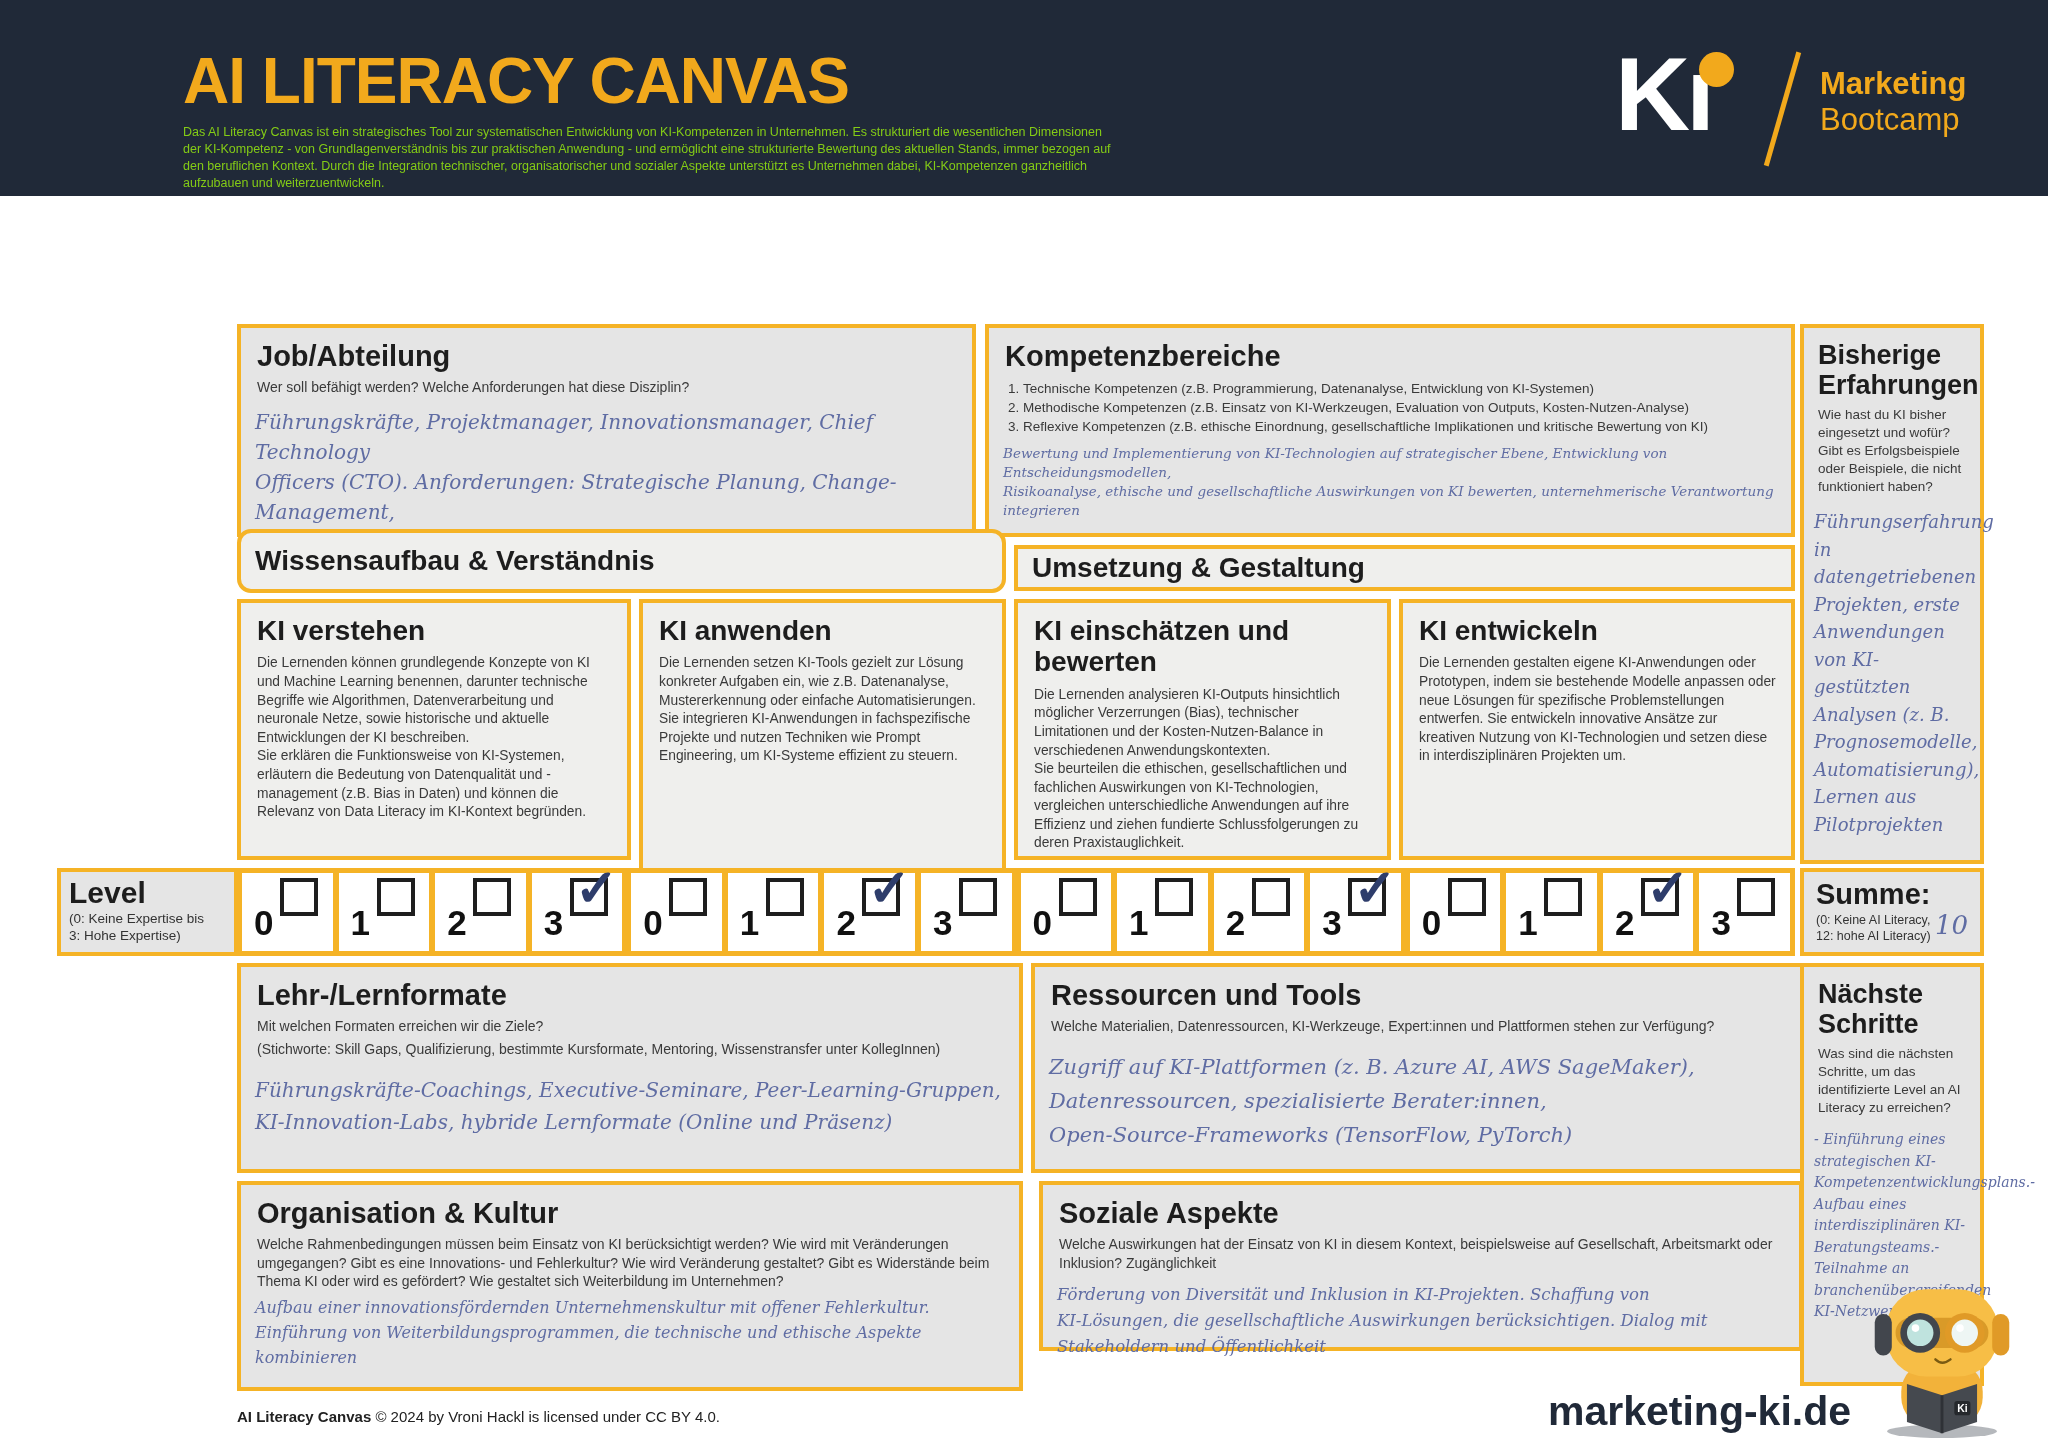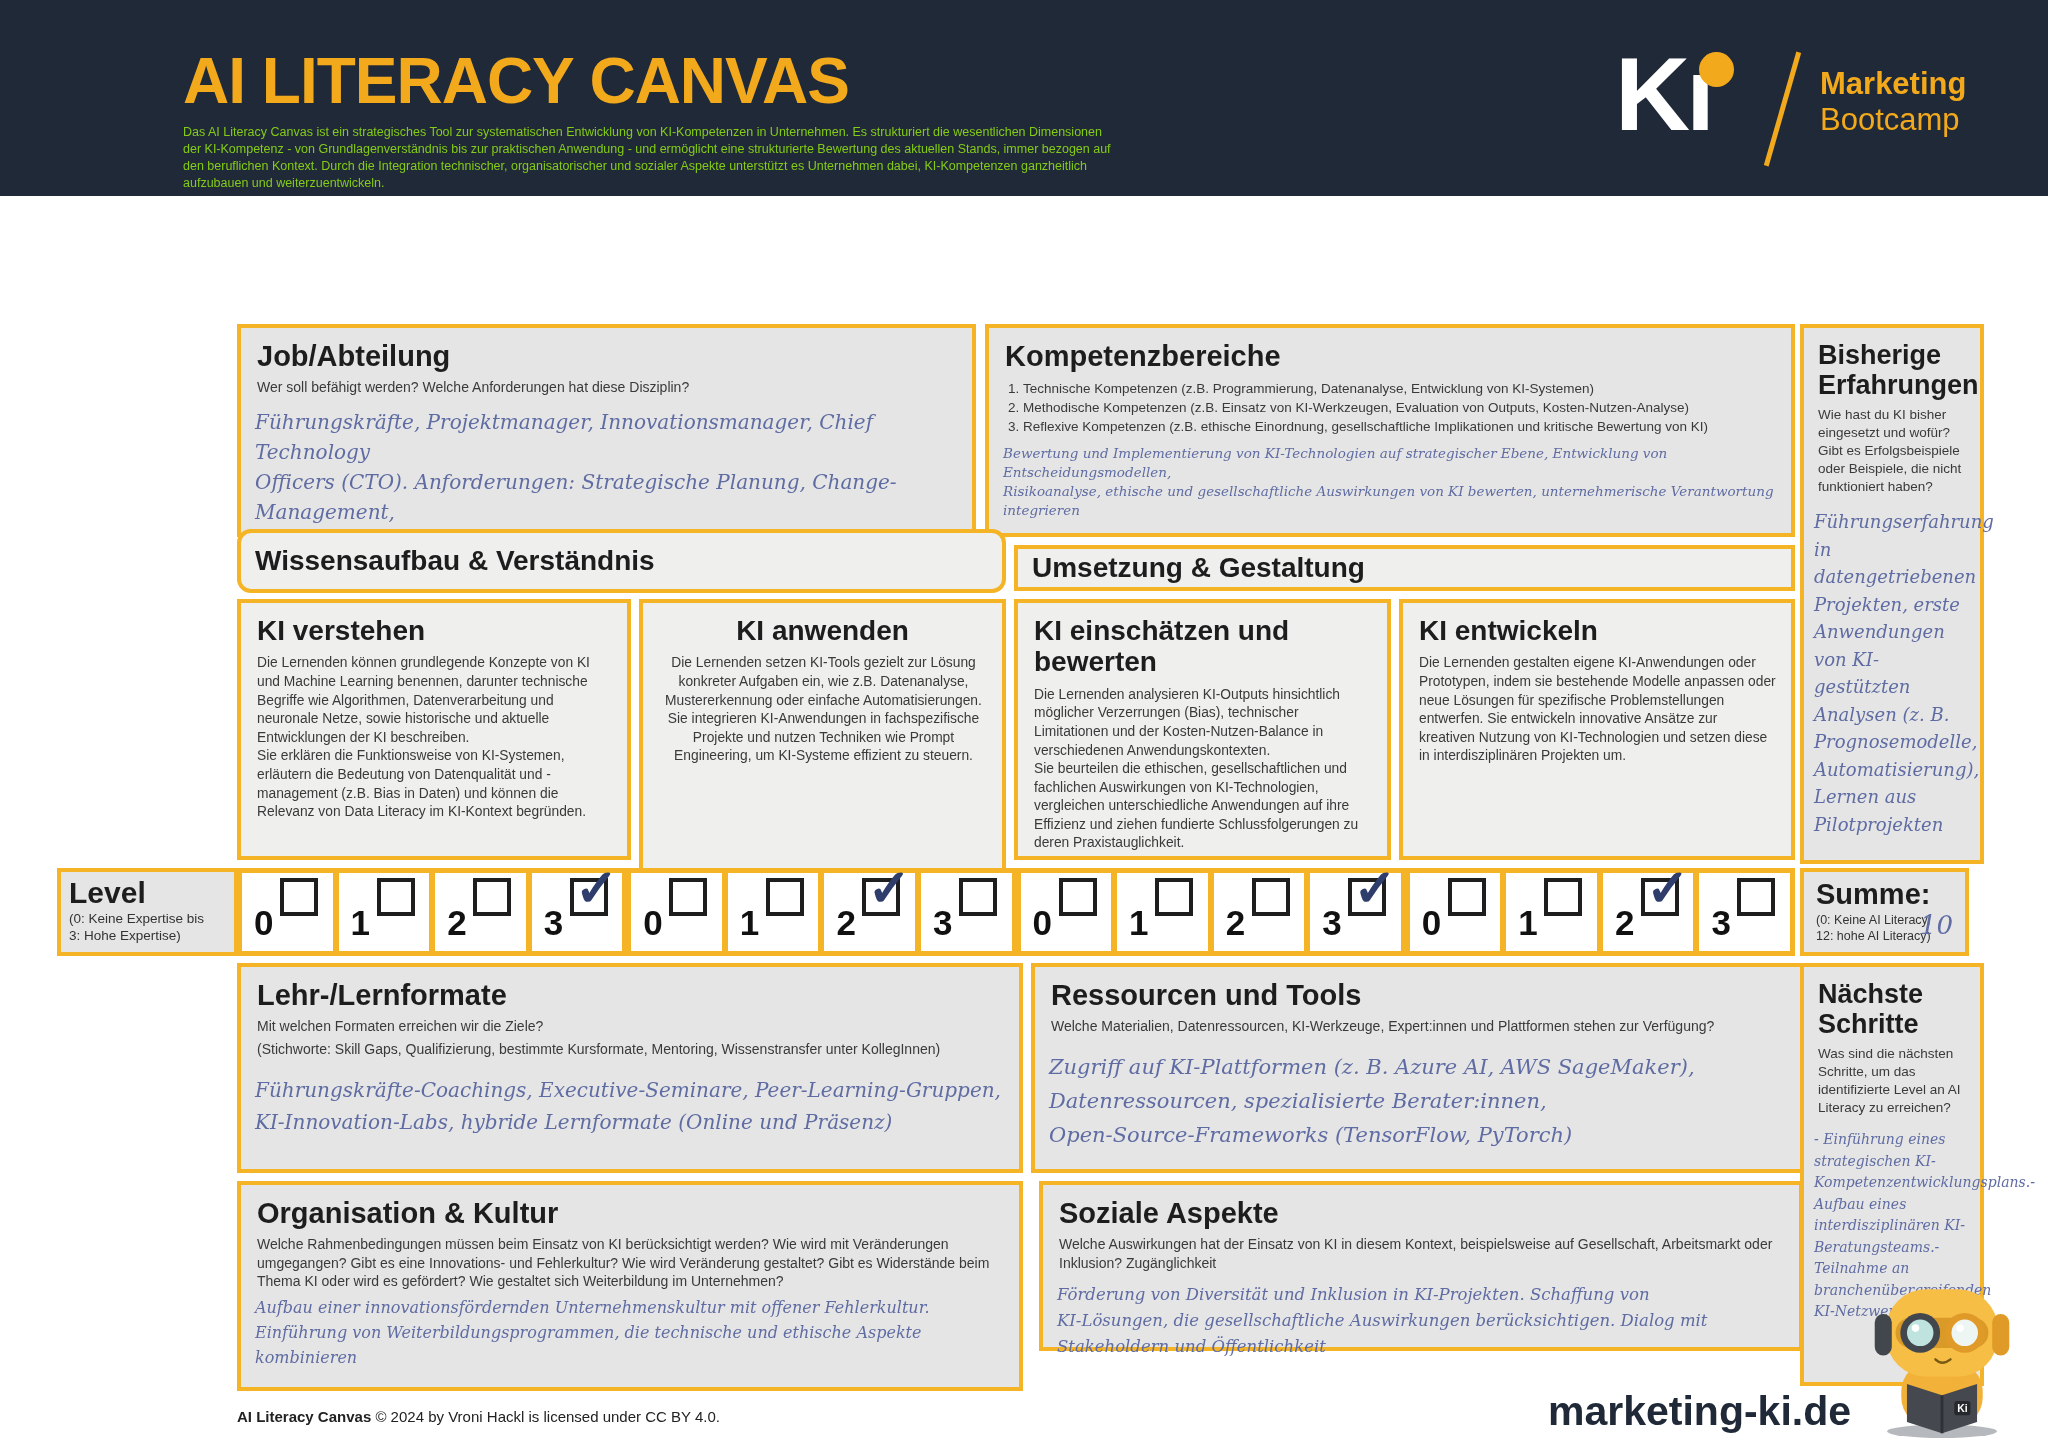--- a/index.html
+++ b/index.html
@@ -55,40 +55,40 @@
 
   
   .sechdr{position:absolute;border:4px solid var(--accent);background:var(--graybox);
           display:flex;align-items:center;font-weight:bold;font-size:28px;color:var(--ink);
           padding-left:14px;}
   .wissen{left:237px;top:529px;width:769px;height:64px;border-radius:14px;}
   .umsetzung{left:1014px;top:545px;width:781px;height:46px;}
 
   
   .verstehen{left:237px;top:599px;width:394px;height:261px;}
-  .anwenden{left:639px;top:599px;width:367px;height:313px;text-align:center;}
+  .anwenden{left:639px;top:599px;width:367px;height:313px;}
   .einschaetzen{left:1014px;top:599px;width:377px;height:261px;}
   .entwickeln{left:1399px;top:599px;width:396px;height:261px;}
   .comp-title{font-size:28px;margin:12px 16px 2px 16px;}
   .comp-text{font-size:13.8px;line-height:18.6px;margin:8px 14px 0 16px;}
 
   
   .level-label{left:57px;top:868px;width:181px;height:88px;padding:6px 8px;}
   .level-label .lvl-title{font-size:30px;font-weight:bold;color:var(--ink);line-height:1;}
   .level-label .lvl-sub{font-size:13.5px;line-height:16.5px;color:#333;white-space:pre-line;margin-top:3px;}
   .level-cells{position:absolute;left:237px;top:868px;width:1558px;height:88px;
                background:var(--accent);display:flex;gap:9px;padding:5px;}
   .lvl-group{flex:1;display:flex;gap:6px;}
   .lvl-cell{flex:1;background:#fff;position:relative;}
   .lvl-num{position:absolute;left:12px;bottom:8px;font-size:35px;font-weight:bold;color:#111;}
   .lvl-box{position:absolute;left:38px;top:5px;width:38px;height:38px;background:#fff;
            border:4px solid #1e1e1e;}
   .lvl-check{position:absolute;left:1px;top:-20px;font-size:52px;font-weight:bold;
              color:var(--check);line-height:1;}
-  .summe{left:1800px;top:868px;width:169px;height:88px;}
+  .summe{left:1800px;top:868px;width:184px;height:88px;}
   .summe-title{font-size:29px;font-weight:bold;color:var(--ink);margin:6px 0 0 12px;}
   .summe-sub{font-size:12.5px;line-height:15.5px;color:#333;margin:2px 0 0 12px;width:125px;white-space:pre-line;}
   .summe-val{position:absolute;right:12px;top:38px;font-size:26px;}
 
   
   .lernformate{left:237px;top:963px;width:786px;height:210px;}
   .ressourcen{left:1031px;top:963px;width:836px;height:210px;}
   .naechste{left:1800px;top:963px;width:184px;height:423px;}
   .lern-answer{margin:16px 10px 0 14px;font-size:20px;line-height:32px;}
   .ress-answer{margin:14px 10px 0 14px;font-size:21px;line-height:34px;}

